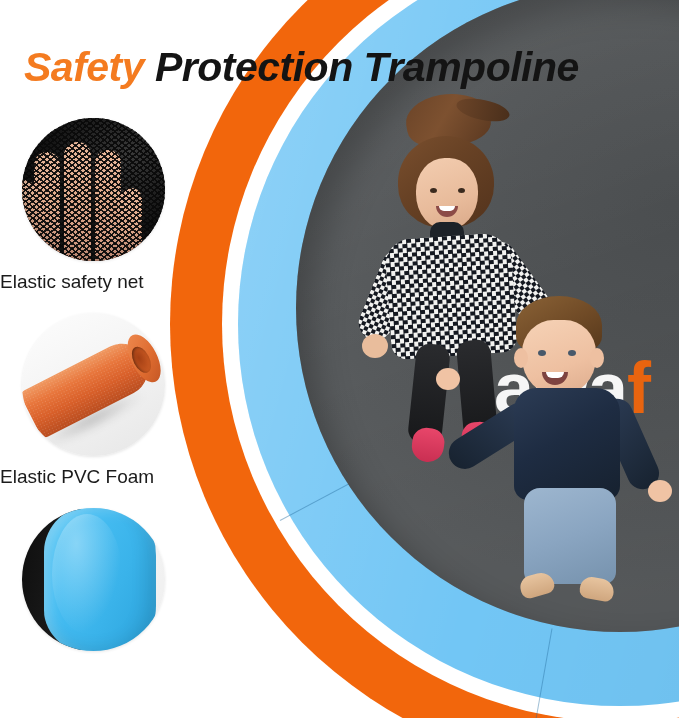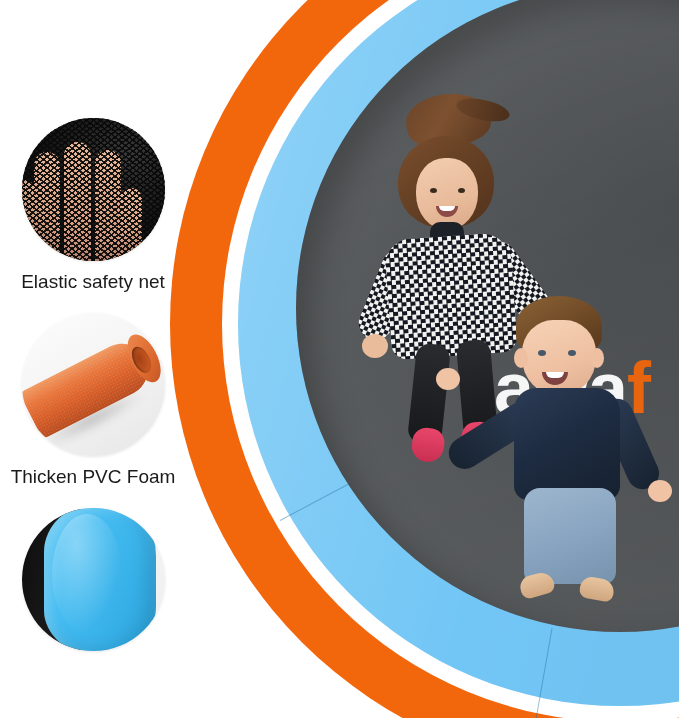--- a/index.html
+++ b/index.html
@@ -55,21 +55,21 @@
     font-size:41px;line-height:46px;
     font-weight:bold;font-style:italic;
     letter-spacing:-.5px;
     white-space:nowrap;
     z-index:40;
   }
   #title .word-accent{color:#F47B20;}
   #title .word-dark{color:#141414;}
 
   
-  .feature{position:absolute;left:0;width:186px;text-align:center;z-index:35;}
+  .feature{position:absolute;left:0;width:186px;z-index:35;}
   .thumb{
     position:relative;width:143px;height:143px;border-radius:50%;
     margin:0 auto;overflow:hidden;
     box-shadow:0 1px 3px rgba(0,0,0,.10);
   }
   .feature-label{
     margin-top:9px;font-size:19px;color:#1b1b1b;
     font-weight:normal;line-height:23px;white-space:nowrap;
   }
   #feature-0{top:118px;}
@@ -288,20 +288,23 @@
       <div class="b-hand" style="left:-44px;top:72px;"></div>
       <div class="b-hand" style="left:168px;top:184px;"></div>
       <div class="b-torso"></div>
       <div class="b-jeans"></div>
       <div class="b-foot" style="left:40px;top:278px;transform:rotate(-16deg);"></div>
       <div class="b-foot" style="left:100px;top:282px;transform:rotate(10deg);"></div>
     </div>
 
   </div>
 
+  <div id="title">
+    <span class="word-accent">Safety</span><span class="word-dark"> Protection Trampoline</span>
+  </div>
 
   <div class="feature" id="feature-0">
     <div class="thumb">
       <div class="net-bg"></div>
       <div class="net-fingers">
         <div class="finger" style="left:18px;top:26px;width:26px;height:116px;"></div>
         <div class="finger" style="left:48px;top:16px;width:27px;height:128px;"></div>
         <div class="finger" style="left:79px;top:24px;width:26px;height:120px;"></div>
         <div class="finger" style="left:-4px;top:54px;width:24px;height:92px;"></div>
         <div class="finger" style="left:104px;top:62px;width:22px;height:84px;"></div>
@@ -315,21 +318,21 @@
   <div class="feature" id="feature-1">
     <div class="thumb">
       <div class="foam-bg"></div>
       <div class="foam-shadow"></div>
       <div class="foam-body">
         <div class="foam-texture"></div>
         <div class="foam-end"></div>
         <div class="foam-hole"></div>
       </div>
     </div>
-    <div class="feature-label">Thicken PVC Foam</div>
+    <div class="feature-label">Elastic PVC Foam</div>
   </div>
 
   <div class="feature" id="feature-2">
     <div class="thumb">
       <div class="pad-bg"></div>
       <div class="pad-black"></div>
       <div class="pad-blue"></div>
       <div class="pad-sheen"></div>
     </div>
   </div>

